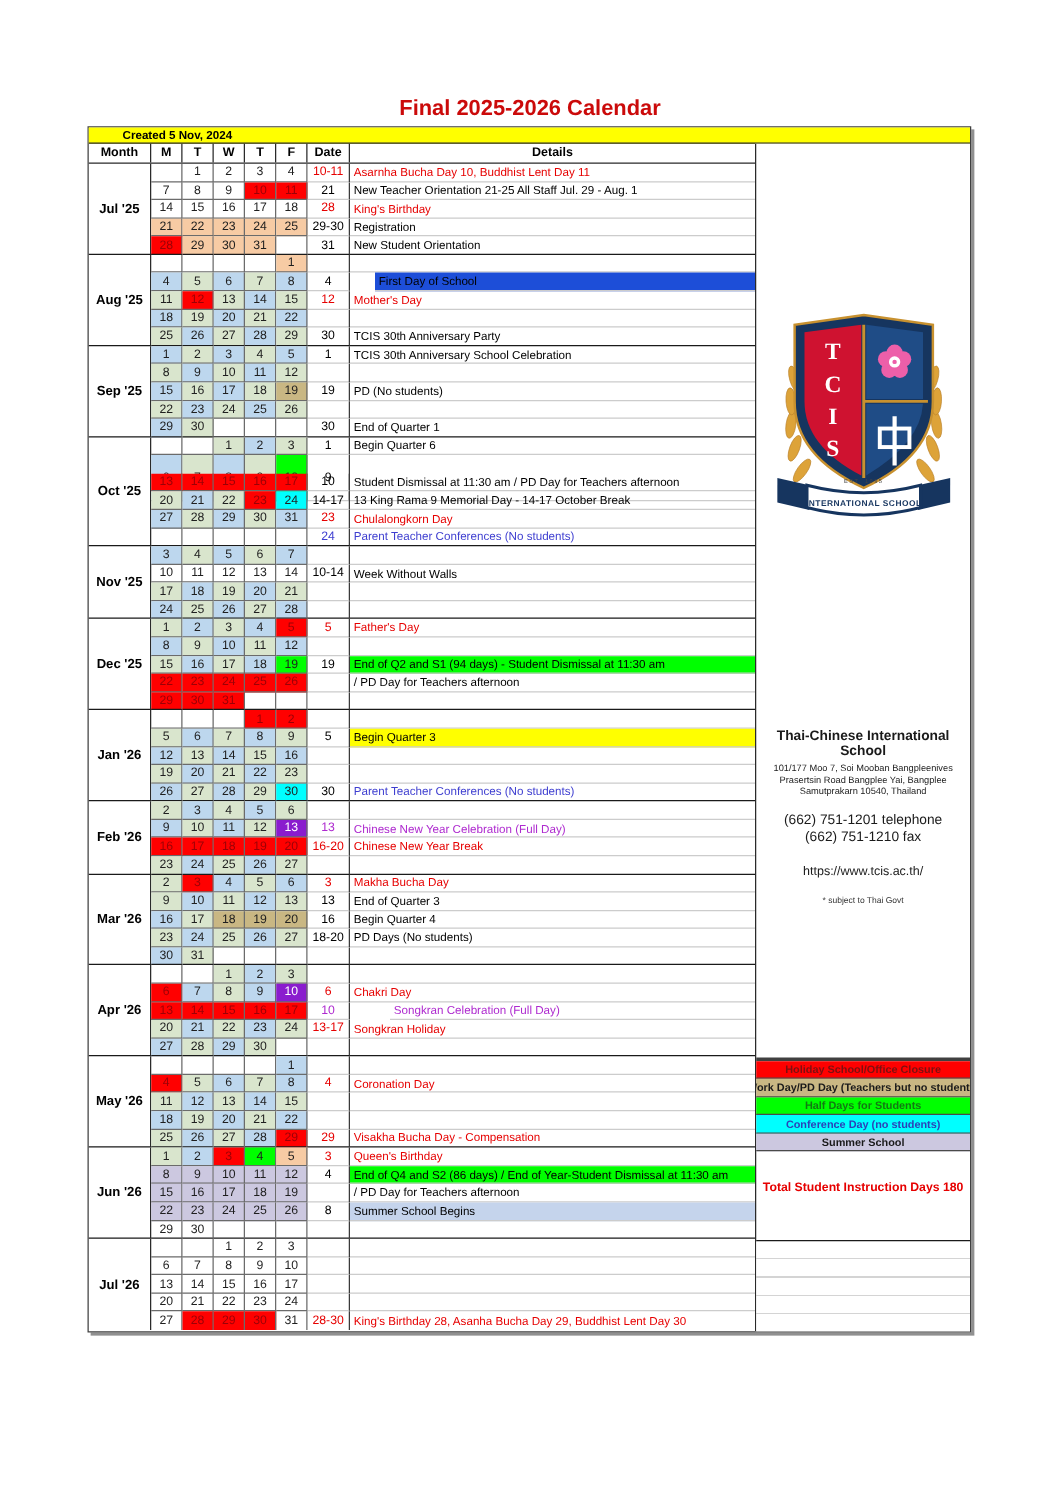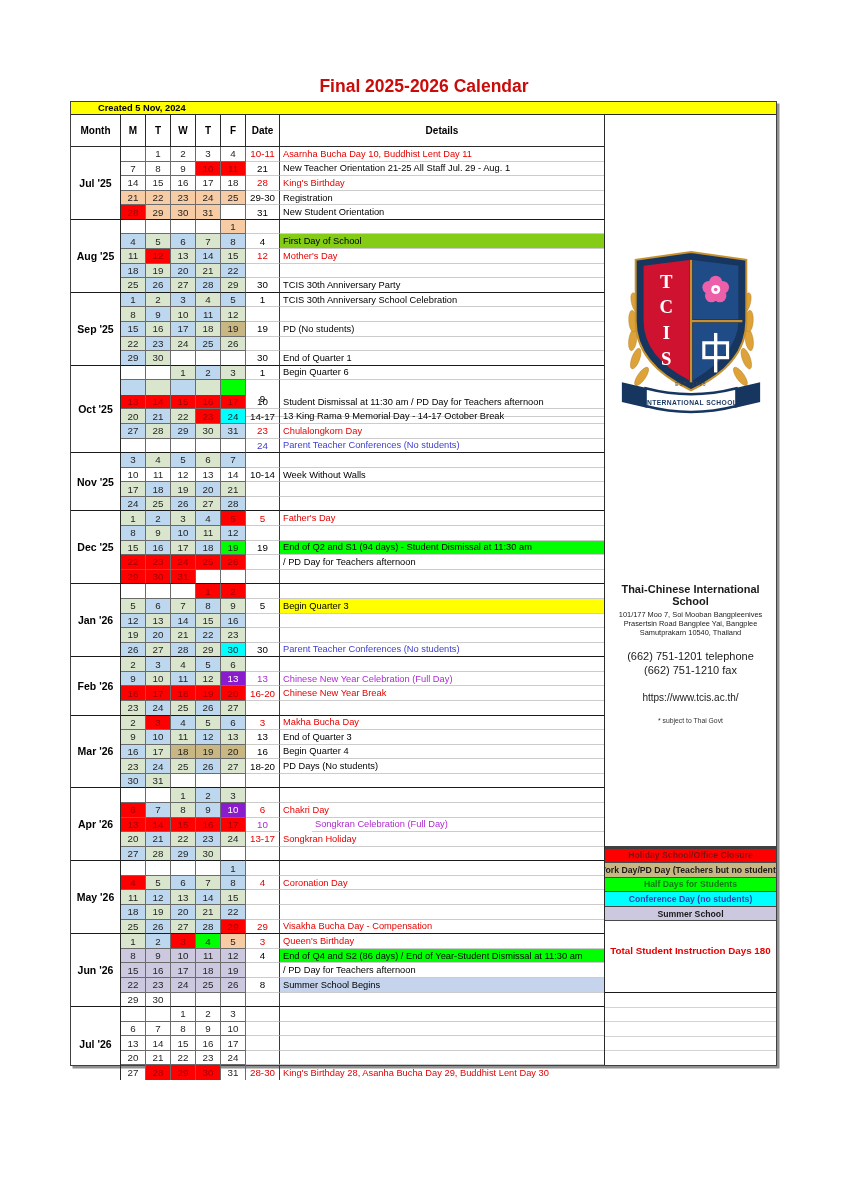--- a/index.html
+++ b/index.html
@@ -9,21 +9,21 @@
   .title{position:absolute;top:76px;left:0;width:848px;text-align:center;
          font-size:17.5px;font-weight:bold;color:#CB0A0A;}
   .outer{position:absolute;left:70px;top:101px;width:705px;height:963px;
          box-sizing:content-box;border:1.4px solid #404040;
          box-shadow:2.5px 2.5px 0 #909090;background:#fff;}
   .created-bar{height:13px;background:#FFFF00;border-bottom:1px solid #2a2a2a;
          font-size:9.3px;font-weight:bold;color:#000;line-height:12px;padding-left:27px;}
   .body-row{display:flex;height:950px;}
   .cal{width:533px;position:relative;}
   .hdr{display:grid;grid-template-columns:50px 25px 25px 25px 25px 25px 34px 324px;
-       height:32px;border-bottom:1.3px solid #2a2a2a;}
+       height:16px;border-bottom:1.3px solid #2a2a2a;}
   .hdr>div{display:flex;align-items:center;justify-content:center;
        font-size:10px;font-weight:bold;border-right:1px solid #2a2a2a;}
   .hdr>div:last-child{border-right:none;}
   #months{width:533px;}
   .month-block{display:flex;}
   .month-label{width:50px;display:flex;align-items:center;justify-content:center;
        font-size:10.5px;font-weight:bold;border-right:1px solid #2a2a2a;
        border-bottom:1.2px solid #1a1a1a;}
   .month-block:last-child .month-label{border-bottom:none;}
   .rows{width:483px;}
@@ -144,21 +144,21 @@
                   <div class="date-cell" style="color: rgb(0, 0, 0);"></div>
                   <div class="detail-cell" style="color: rgb(0, 0, 0);"></div>
                 </div>
                 <div class="cal-row">
                   <div class="day-cell" style="background: rgb(189, 215, 238);">4</div>
                   <div class="day-cell" style="background: rgb(217, 229, 205);">5</div>
                   <div class="day-cell" style="background: rgb(189, 215, 238);">6</div>
                   <div class="day-cell" style="background: rgb(217, 229, 205);">7</div>
                   <div class="day-cell" style="background: rgb(189, 215, 238);">8</div>
                   <div class="date-cell" style="color: rgb(0, 0, 0);">4</div>
-                  <div class="detail-cell" style="color: rgb(0, 0, 0); background: #84cc16;">First Day of School</div>
+                  <div class="detail-cell" style="color: rgb(0, 0, 0); background: #1d4ed8; margin-left: 20px;">First Day of School</div>
                 </div>
                 <div class="cal-row">
                   <div class="day-cell" style="background: rgb(217, 229, 205);">11</div>
                   <div class="day-cell" style="background: rgb(255, 0, 0); color: rgb(156, 0, 6);">12</div>
                   <div class="day-cell" style="background: rgb(217, 229, 205);">13</div>
                   <div class="day-cell" style="background: rgb(189, 215, 238);">14</div>
                   <div class="day-cell" style="background: rgb(217, 229, 205);">15</div>
                   <div class="date-cell" style="color: rgb(230, 0, 0);">12</div>
                   <div class="detail-cell" style="color: rgb(230, 0, 0);">Mother's Day</div>
                 </div>

